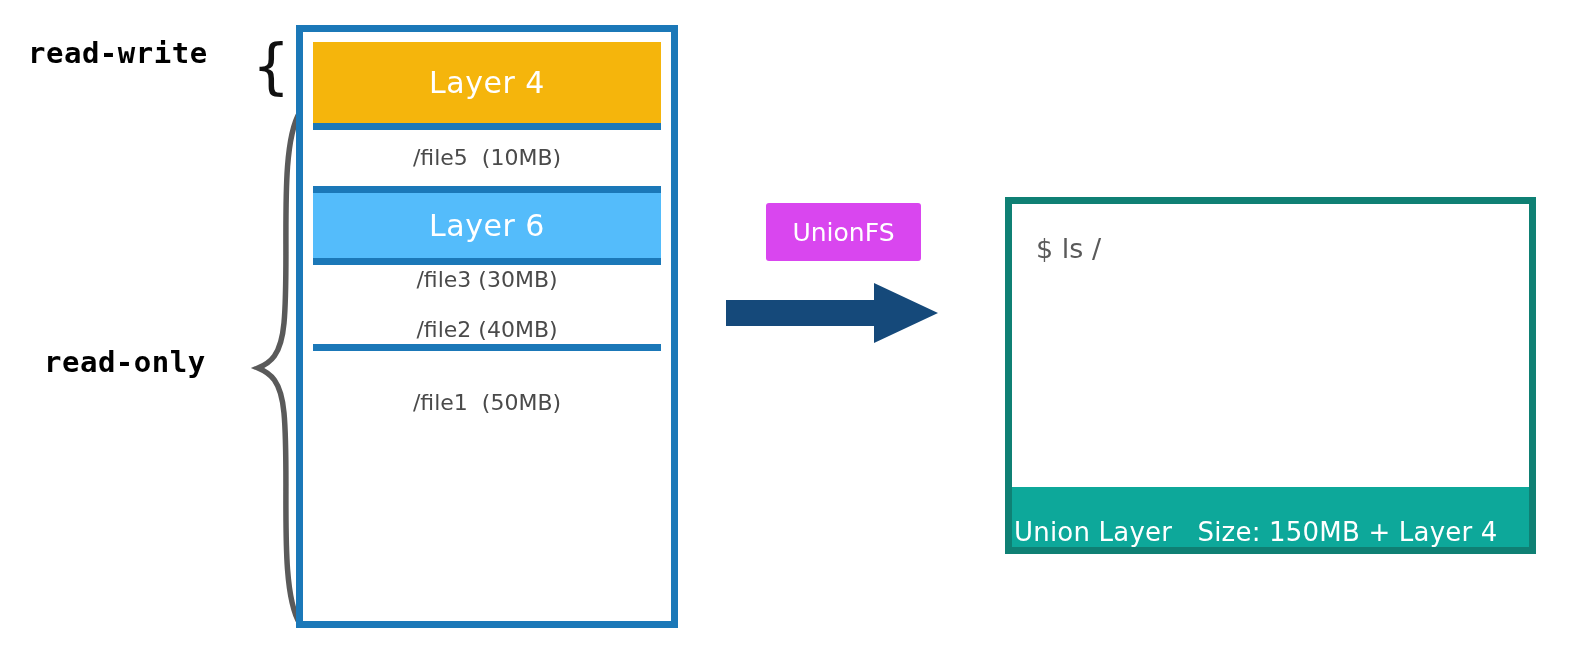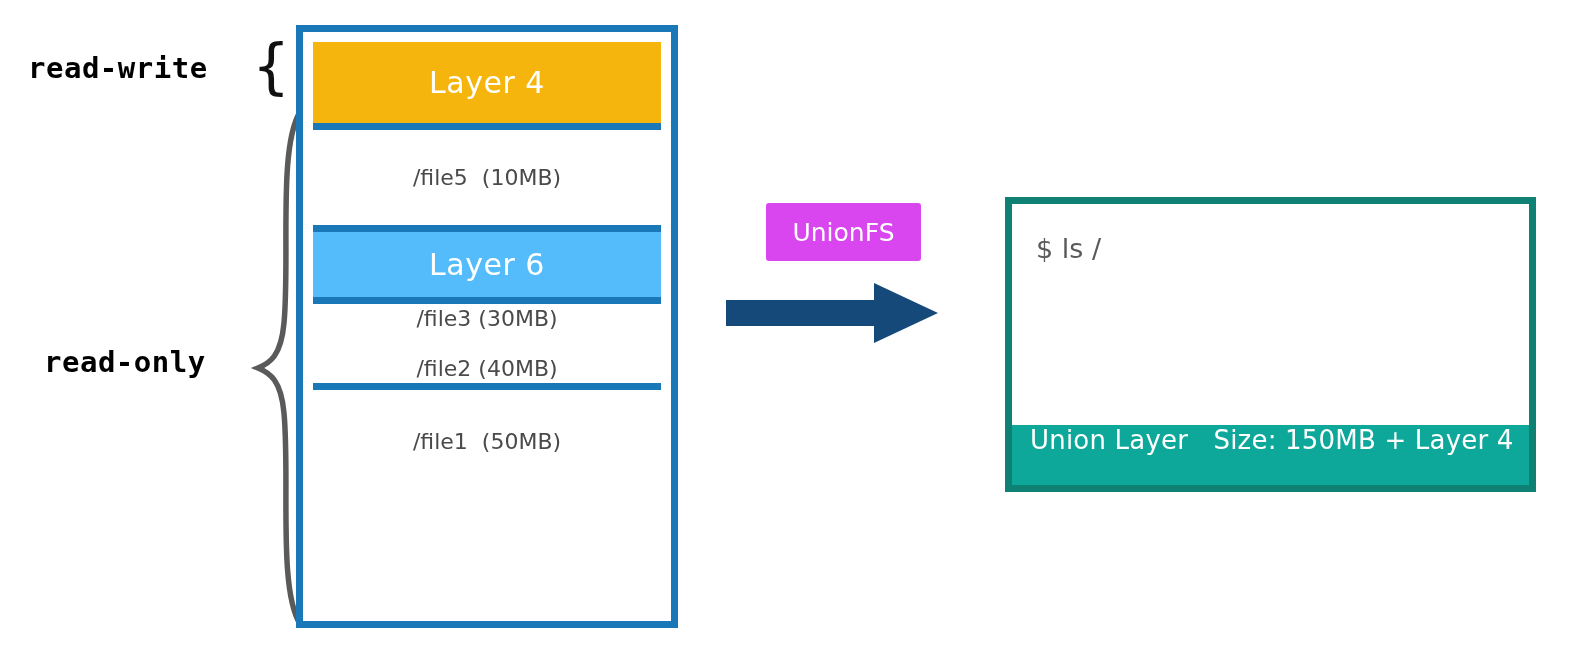--- a/index.html
+++ b/index.html
@@ -15,21 +15,21 @@
   
   .side-label{
     position:absolute;
     font-family:"DejaVu Sans Mono","Liberation Mono",monospace;
     font-weight:bold;
     font-size:29px;
     color:#000000;
     letter-spacing:0.5px;
     white-space:nowrap;
   }
-  #rw-label{left:28px;top:51px;}
+  #rw-label{left:28px;top:36px;}
   #ro-label{left:44px;top:345px;}
 
   .small-brace{
     position:absolute;
     left:252px;top:36px;
     font-size:60px;
     line-height:60px;
     font-family:"DejaVu Sans",sans-serif;
     color:#111111;
     font-weight:500;
@@ -65,60 +65,60 @@
     font-family:"DejaVu Sans",sans-serif;
     font-size:22px;
     color:#4a4a4a;
     line-height:1.35;
   }
   .row.filerow .fline{white-space:pre;}
 
   
   .h-l4{height:81px;background:#f5b50c;}
   .h-l3{height:73px;background:#54bcfb;}
-  .h-f54{height:102px;background:#ffffff;}
+  .h-f54{height:63px;background:#ffffff;}
   .h-l2{height:72px;background:#54bcfb;}
   .h-f32{height:86px;background:#ffffff;gap:20px;}
   .h-l1{height:72px;background:#54bcfb;}
   .h-f1{height:110px;background:#ffffff;}
 
   
   #unionfs-tag{
     left:766px;top:203px;width:155px;height:58px;
     background:#d946ef;
     color:#ffffff;
     font-size:25px;
     font-family:"DejaVu Sans",sans-serif;
     border-radius:3px;
   }
   #arrow-right{left:724px;top:278px;width:216px;height:70px;}
 
   
   #union-panel{
-    left:1005px;top:197px;width:531px;height:295px;
+    left:1005px;top:197px;width:531px;height:357px;
     box-sizing:border-box;
     border:7px solid #0f8074;
     background:#ffffff;
     display:flex;flex-direction:column;
   }
   #terminal-body{
     flex:1 1 auto;
     padding:26px 0 0 24px;
     font-family:"DejaVu Sans",sans-serif;
     font-size:27px;
     color:#5a5a5a;
     line-height:1.42;
   }
   #terminal-body .tline{white-space:pre;}
   #union-footer{
     height:60px;flex:0 0 60px;
     background:#0da89a;
     color:#ffffff;
-    display:flex;align-items:flex-start;
-    padding-left:18px;
+    display:flex;align-items:flex-end;
+    padding-left:2px;
     font-size:26px;
     font-family:"DejaVu Sans",sans-serif;
     white-space:pre;
     letter-spacing:0.2px;
   }
 </style>
 </head>
 <body>
 
 <div class="side-label" id="rw-label">read-write</div>

